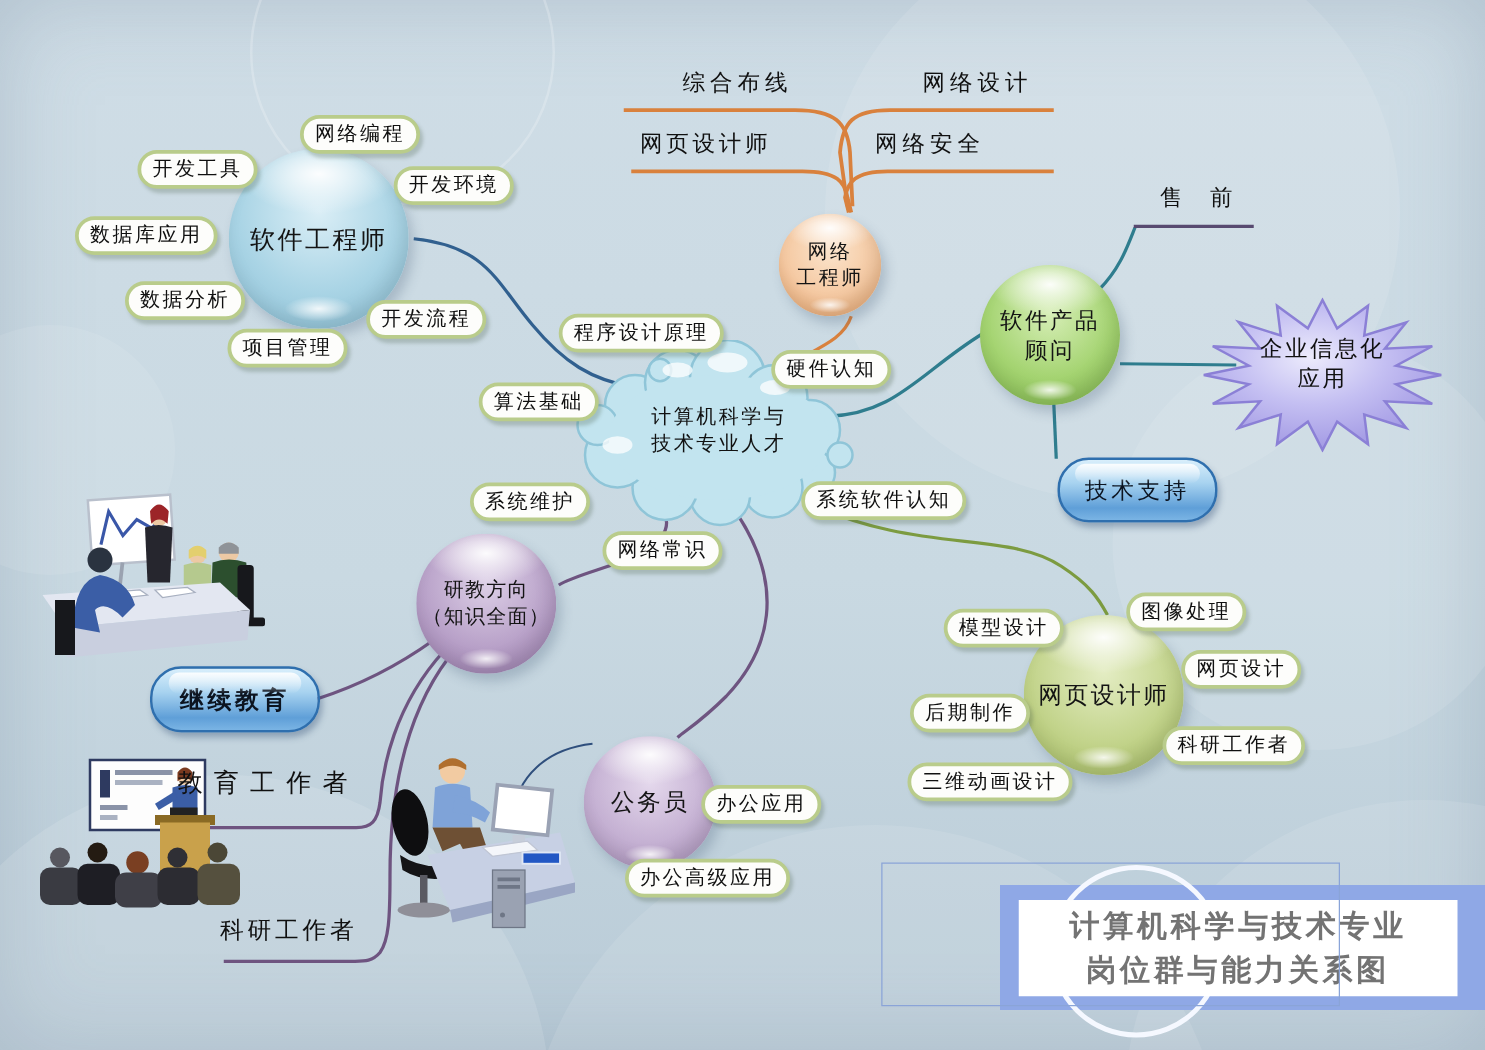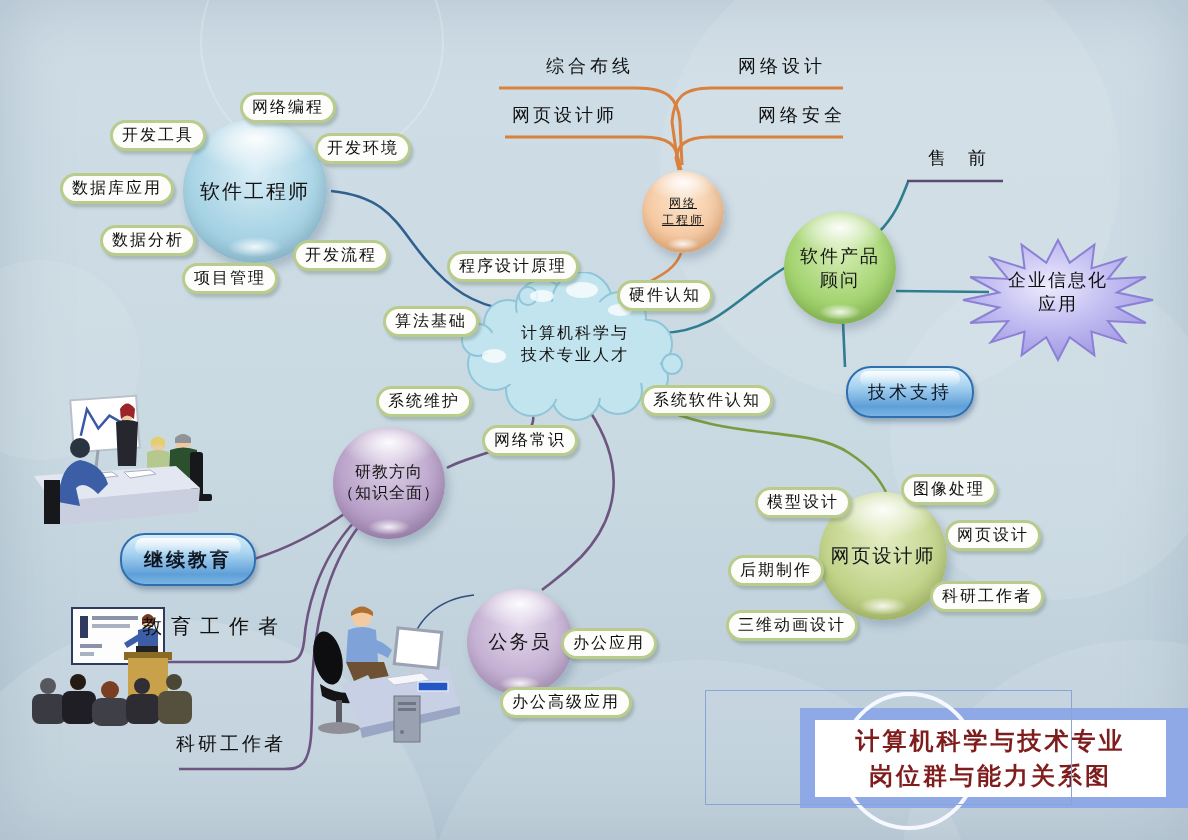--- a/index.html
+++ b/index.html
@@ -48,21 +48,21 @@
   .star-text{position:absolute;left:960px;top:268px;width:196px;text-align:center;z-index:29;
     font-size:18px;letter-spacing:2px;color:#101010;line-height:1.6;}
   
   .clip{position:absolute;z-index:20;}
   
   .title-rect{position:absolute;left:800px;top:708px;width:388px;height:100px;background:#8fa8e6;z-index:38;}
   .title-circle{position:absolute;left:840px;top:692px;width:130px;height:130px;border-radius:50%;
     border:4px solid #f5f8ff;z-index:39;}
   .title-band{position:absolute;left:815px;top:720px;width:351px;height:77px;background:#ffffff;z-index:40;
     display:flex;flex-direction:column;align-items:center;justify-content:center;
-    font-size:24px;font-weight:bold;color:#7f1d1d;letter-spacing:3px;line-height:1.45;}
+    font-size:24px;font-weight:bold;color:#737373;letter-spacing:3px;line-height:1.45;}
   .title-outline{position:absolute;left:705px;top:690px;width:365px;height:113px;
     border:1.5px solid #8aa4d8;z-index:42;pointer-events:none;}
   .ln{line-height:1.35;}
 </style>
 </head>
 <body>
 
 <div class="canvas">
 
   <div class="bgc" style="left:660px;top:-60px;width:460px;height:460px;background:rgba(255,255,255,.10);"></div>
@@ -127,21 +127,21 @@
     </svg>
   </div>
   <div class="cloud-text">
     <div class="ln">计算机科学与</div>
     <div class="ln">技术专业人才</div>
   </div>
 
   <div class="sphere s-softeng" style="left:183px;top:119px;width:144px;height:144px;font-size:20px;letter-spacing:2px;">
     <span>软件工程师</span>
   </div>
-  <div class="sphere s-neteng" style="left:642px;top:171px;width:82px;height:82px;font-size:12px;letter-spacing:2px;text-decoration:underline;">
+  <div class="sphere s-neteng" style="left:623px;top:171px;width:82px;height:82px;font-size:16px;letter-spacing:2px;">
     <span>网络</span>
     <span>工程师</span>
   </div>
   <div class="sphere s-consult" style="left:784px;top:212px;width:112px;height:112px;font-size:18px;letter-spacing:2px;">
     <span>软件产品</span>
     <span>顾问</span>
   </div>
   <div class="sphere s-webdes" style="left:819px;top:492px;width:128px;height:128px;font-size:19px;letter-spacing:2px;">
     <span>网页设计师</span>
   </div>
@@ -174,21 +174,21 @@
   <div class="pill" style="left:728px;top:555px;">后期制作</div>
   <div class="pill" style="left:930px;top:581px;">科研工作者</div>
   <div class="pill" style="left:726px;top:610px;">三维动画设计</div>
 
   <div class="pill" style="left:561px;top:628px;">办公应用</div>
   <div class="pill" style="left:500px;top:687px;">办公高级应用</div>
 
   <div class="free-label" style="left:546px;top:54px;">综合布线</div>
   <div class="free-label" style="left:738px;top:54px;">网络设计</div>
   <div class="free-label" style="left:512px;top:103px;letter-spacing:3px;">网页设计师</div>
-  <div class="free-label" style="left:758px;top:103px;">网络安全</div>
+  <div class="free-label" style="left:700px;top:103px;">网络安全</div>
   <div class="free-label" style="left:928px;top:146px;letter-spacing:2px;text-align:right;">售　前</div>
   <div class="free-label" style="left:142px;top:613px;font-size:20px;letter-spacing:9px;">教育工作者</div>
   <div class="free-label" style="left:176px;top:731px;font-size:19px;letter-spacing:3px;">科研工作者</div>
 
   <div class="capsule" style="left:846px;top:366px;width:124px;height:48px;">
     <span>技术支持</span>
   </div>
   <div class="capsule" style="left:120px;top:533px;width:132px;height:49px;font-size:19px;font-weight:bold;">
     <span>继续教育</span>
   </div>

